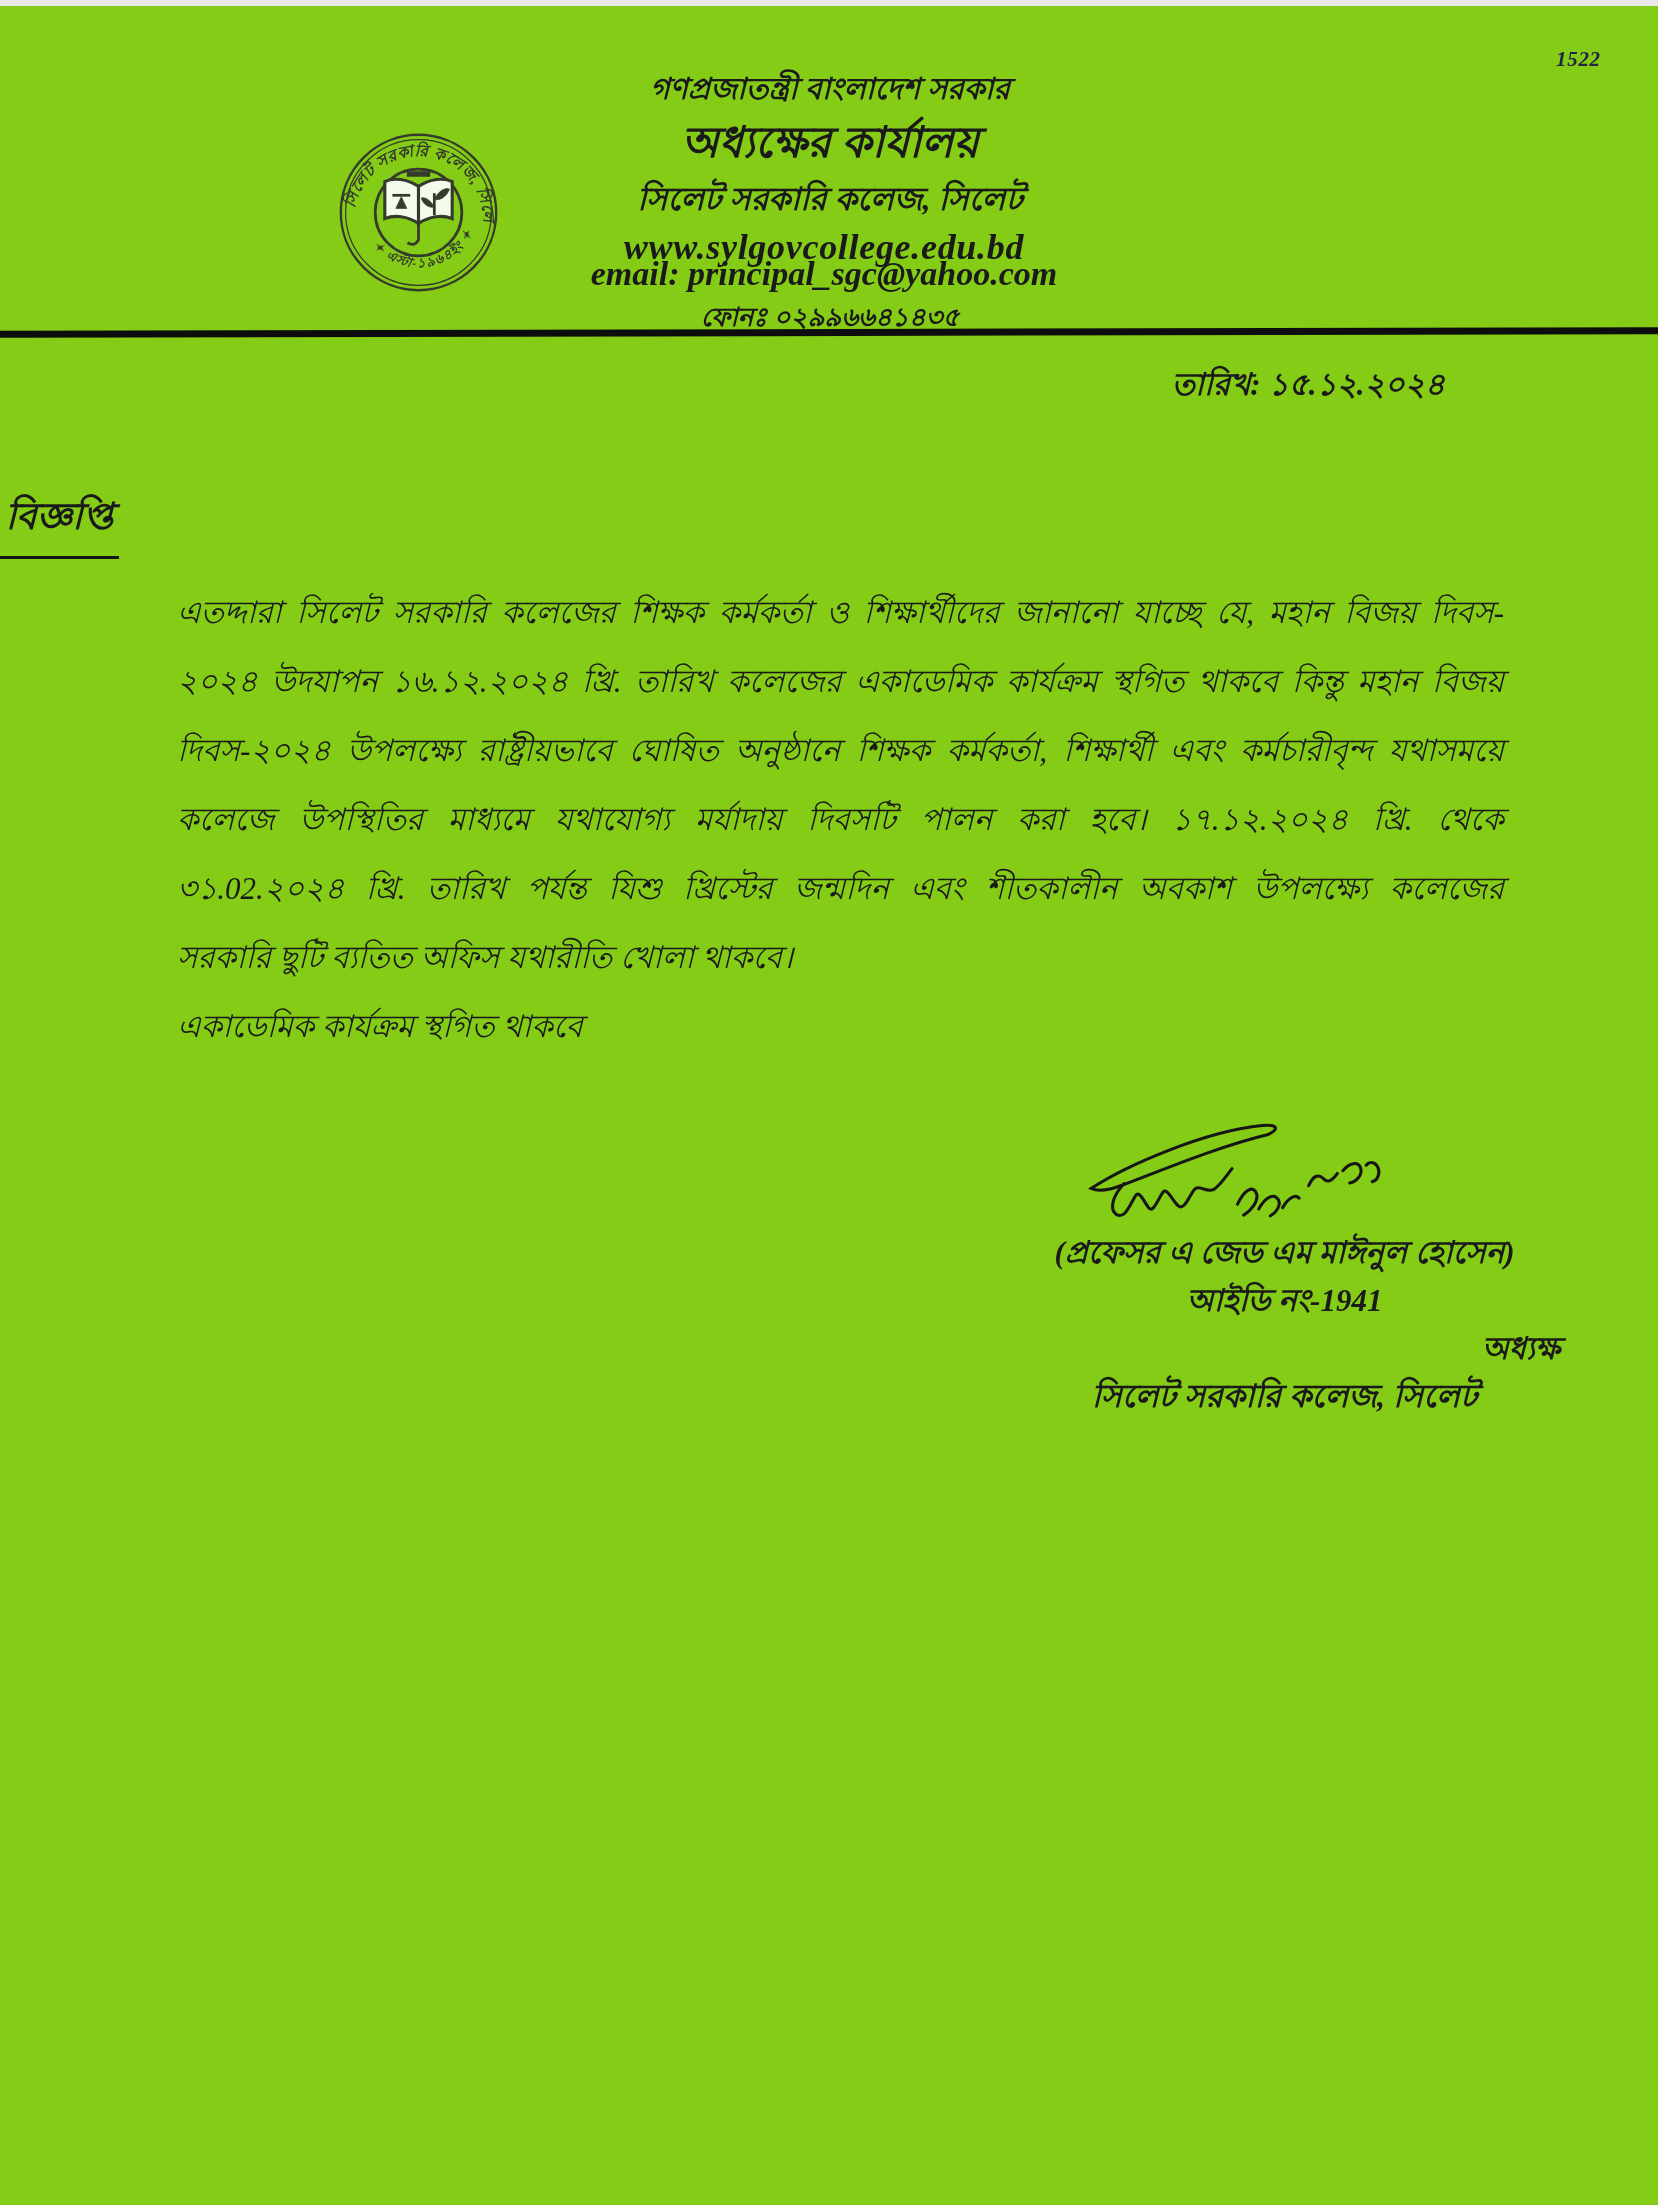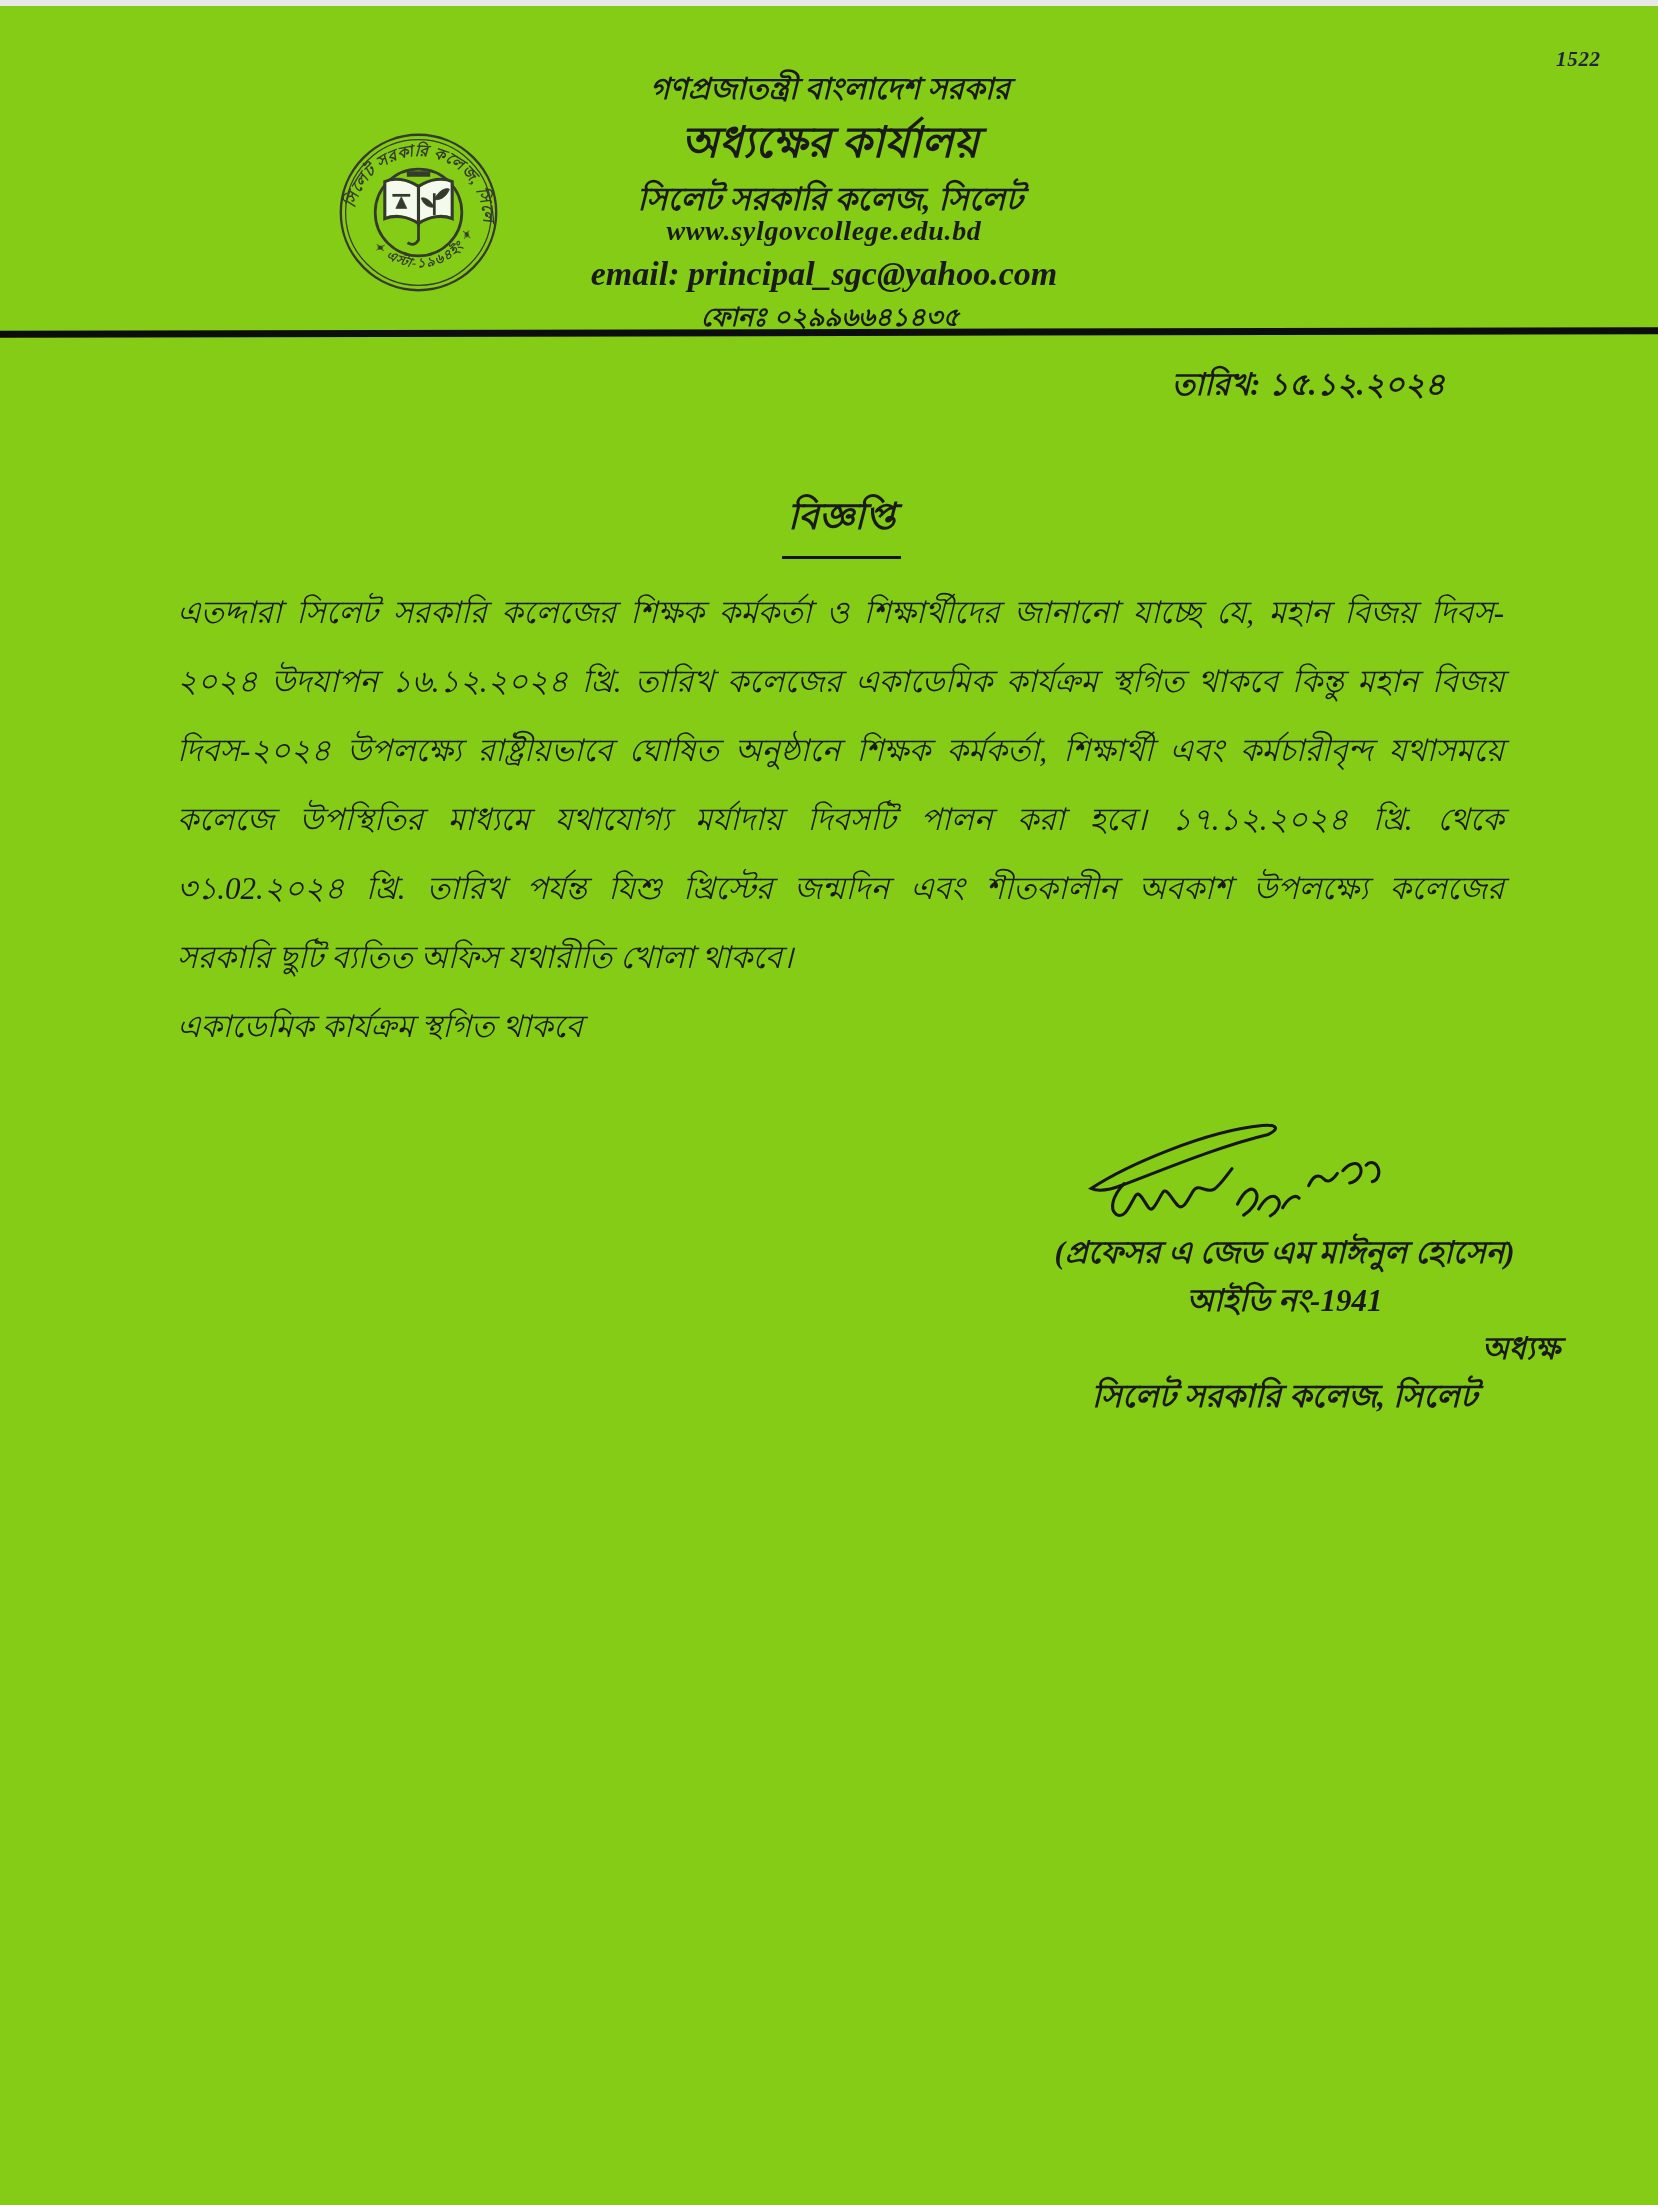--- a/index.html
+++ b/index.html
@@ -26,21 +26,21 @@
     color: #232344;
     font-weight: 600;
   }
 
   
   .letterhead { position: absolute; left: 0; top: 0; width: 1648px; }
   .h-line { position: absolute; left: 0; width: 100%; text-align: center; white-space: nowrap; }
   .h-govt    { top: 59px;  font-size: 30px; font-weight: 700; }
   .h-office  { top: 104px; font-size: 43px; font-weight: 700; }
   .h-college { top: 168px; font-size: 32px; font-weight: 700; }
-  .h-web     { top: 209px; font-size: 28px; font-weight: 700; letter-spacing: 0.7px; }
+  .h-web     { top: 220px; font-size: 36px; font-weight: 700; letter-spacing: 0.7px; }
   .h-email   { top: 249px; font-size: 34px; font-weight: 700; }
   .h-phone   { top: 291px; font-size: 26px; font-weight: 700; }
 
   
   .seal { position: absolute; left: 336px; top: 124px; width: 165px; height: 165px; opacity: .92; }
 
   
   .header-rule {
     position: absolute;
     left: 0; top: 323px;
@@ -56,24 +56,23 @@
     width: 346px;
     text-align: right;
     font-size: 31px;
     font-weight: 600;
     white-space: nowrap;
   }
 
   
   .title-wrap {
     position: absolute;
-    left: 12px; top: 481px;
+    left: 0; top: 481px;
     width: 1623px;
-    text-align: center;
-    padding-left: 36px;
+    text-align: left;
   }
   .title-text {
     display: inline-block;
     font-size: 37px;
     font-weight: 700;
     border-bottom: 3.4px solid #151515;
     padding: 0 5.5px 5.5px 5.5px;
   }
 
   

